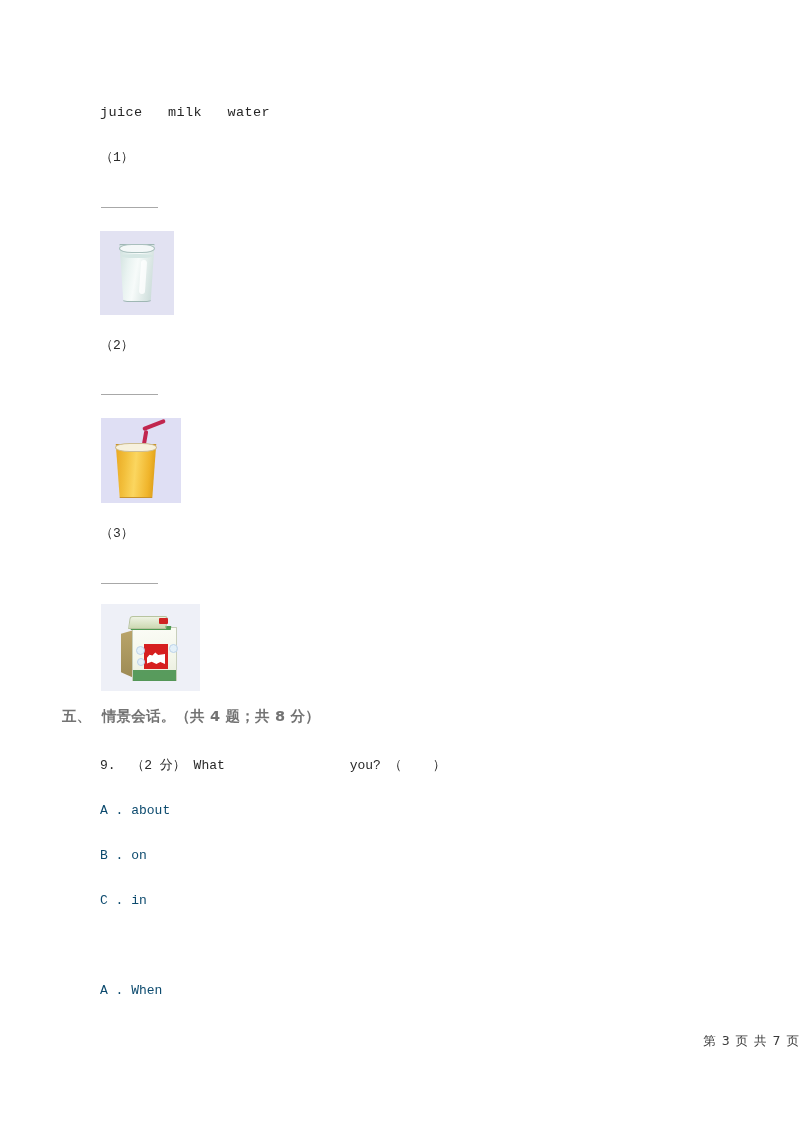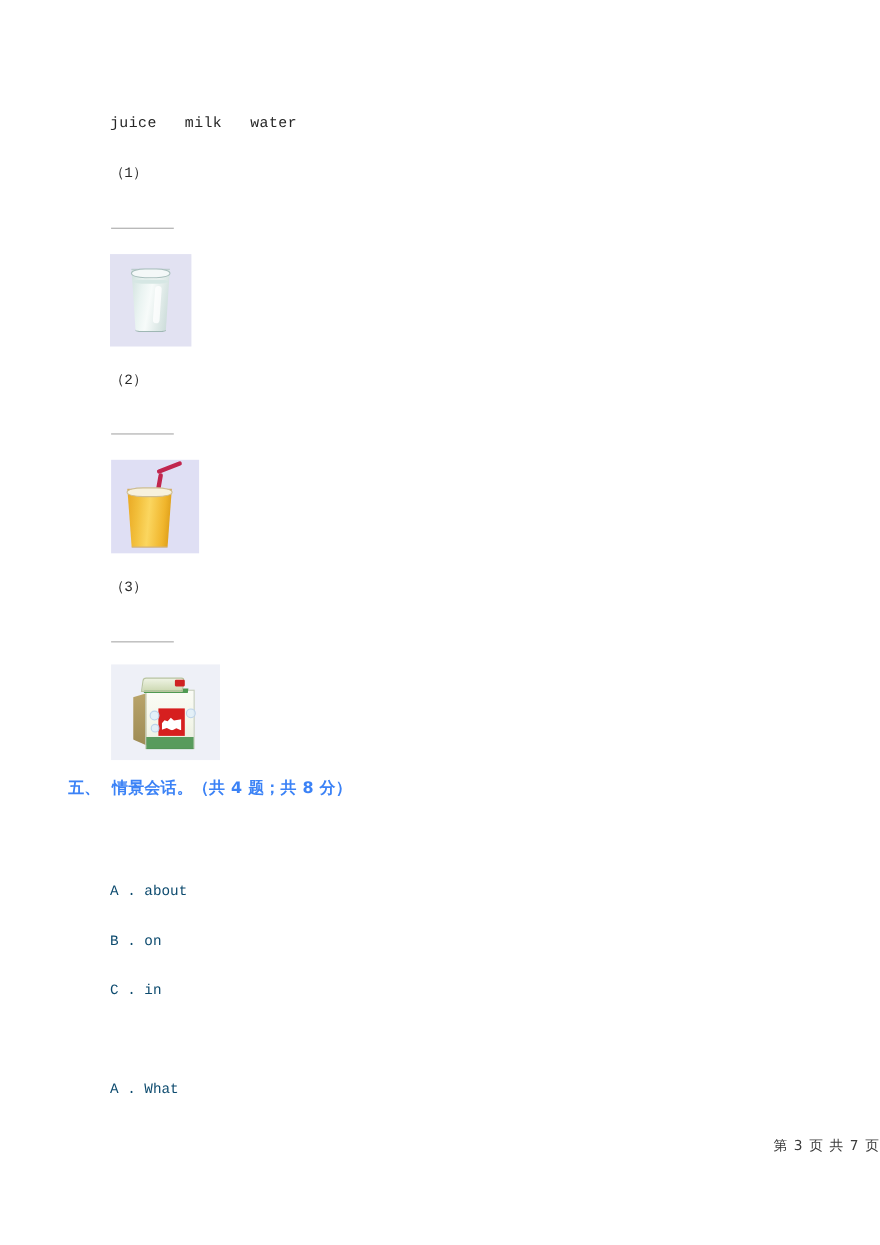--- a/index.html
+++ b/index.html
@@ -233,21 +233,21 @@
   .carton .b2 { left: 16px; top: 44px; width: 6px; height: 6px; }
   .carton .b3 { left: 48px; top: 30px; width: 7px; height: 7px; }
 
   
   .section-heading {
     left: 62px;
     top: 707px;
     font-family: "DejaVu Sans", sans-serif;
     font-size: 14.5px;
     font-weight: bold;
-    color: #3b82f6;
+    color: #737373;
     white-space: pre;
     letter-spacing: 0.2px;
   }
 
   
   .q-line {
     left: 100px;
     font-family: "Liberation Mono", monospace;
     font-size: 13px;
     color: #282828;
@@ -319,21 +319,22 @@
         <div class="logo-cow"></div>
       </div>
       <div class="bubble b1"></div>
       <div class="bubble b2"></div>
       <div class="bubble b3"></div>
     </div>
   </div>
 
   <div class="abs section-heading">五、  情景会话。（共 4 题；共 8 分）</div>
 
+  <div class="abs q-line" style="top:756px;">9.  （2 分） What                you? （    ）</div>
   <div class="abs opt-line" style="top:803px;">A . about</div>
   <div class="abs opt-line" style="top:848px;">B . on</div>
   <div class="abs opt-line" style="top:893px;">C . in</div>
 
-  <div class="abs opt-line" style="top:983px;">A . What</div>
+  <div class="abs opt-line" style="top:983px;">A . When</div>
 
   <div class="abs footer">第 3 页 共 7 页</div>
 
 </div>
 
 </body></html>

